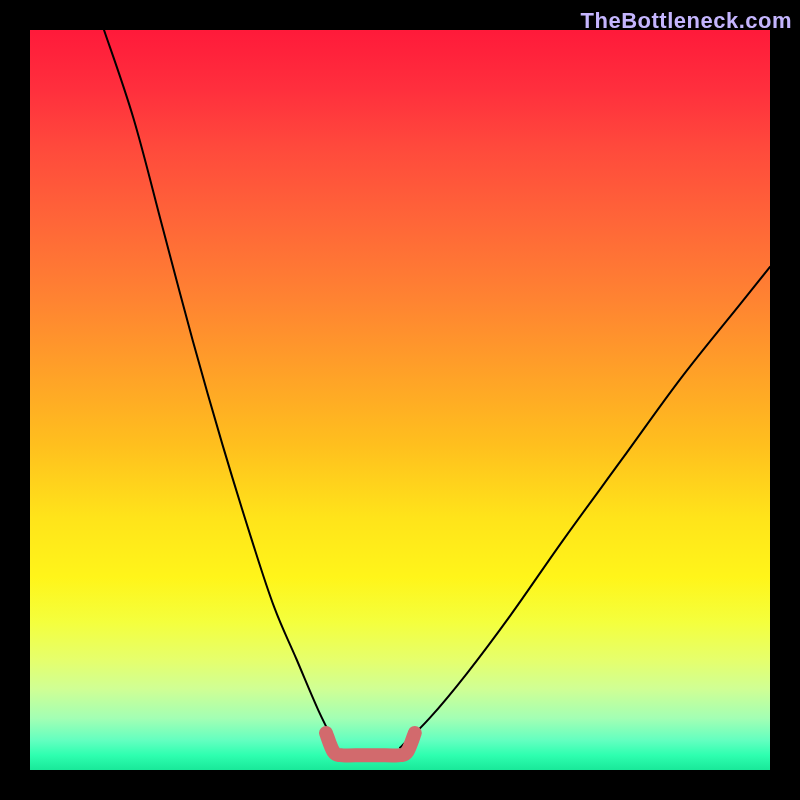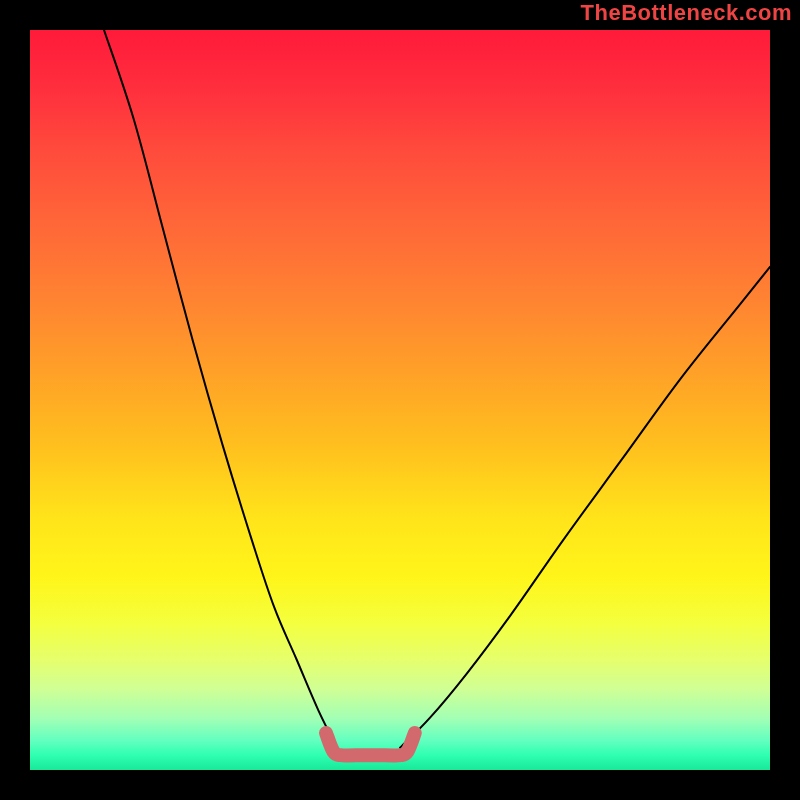--- a/index.html
+++ b/index.html
@@ -38,22 +38,22 @@
       #d0ff94 89%,
       #a3ffb4 93%,
       #63ffc0 96%,
       #2effb0 98%,
       #19e899 100%
     );
   }
   .watermark {
     position: absolute;
     right: 8px;
-    top: 0;
-    color: #ef4444;
+    top: 8px;
+    color: #c4b5fd;
     font-size: 22px;
     font-weight: 600;
     letter-spacing: 0.5px;
     pointer-events: none;
   }
   svg { display: block; }
 </style>
 </head>
 <body>
 

